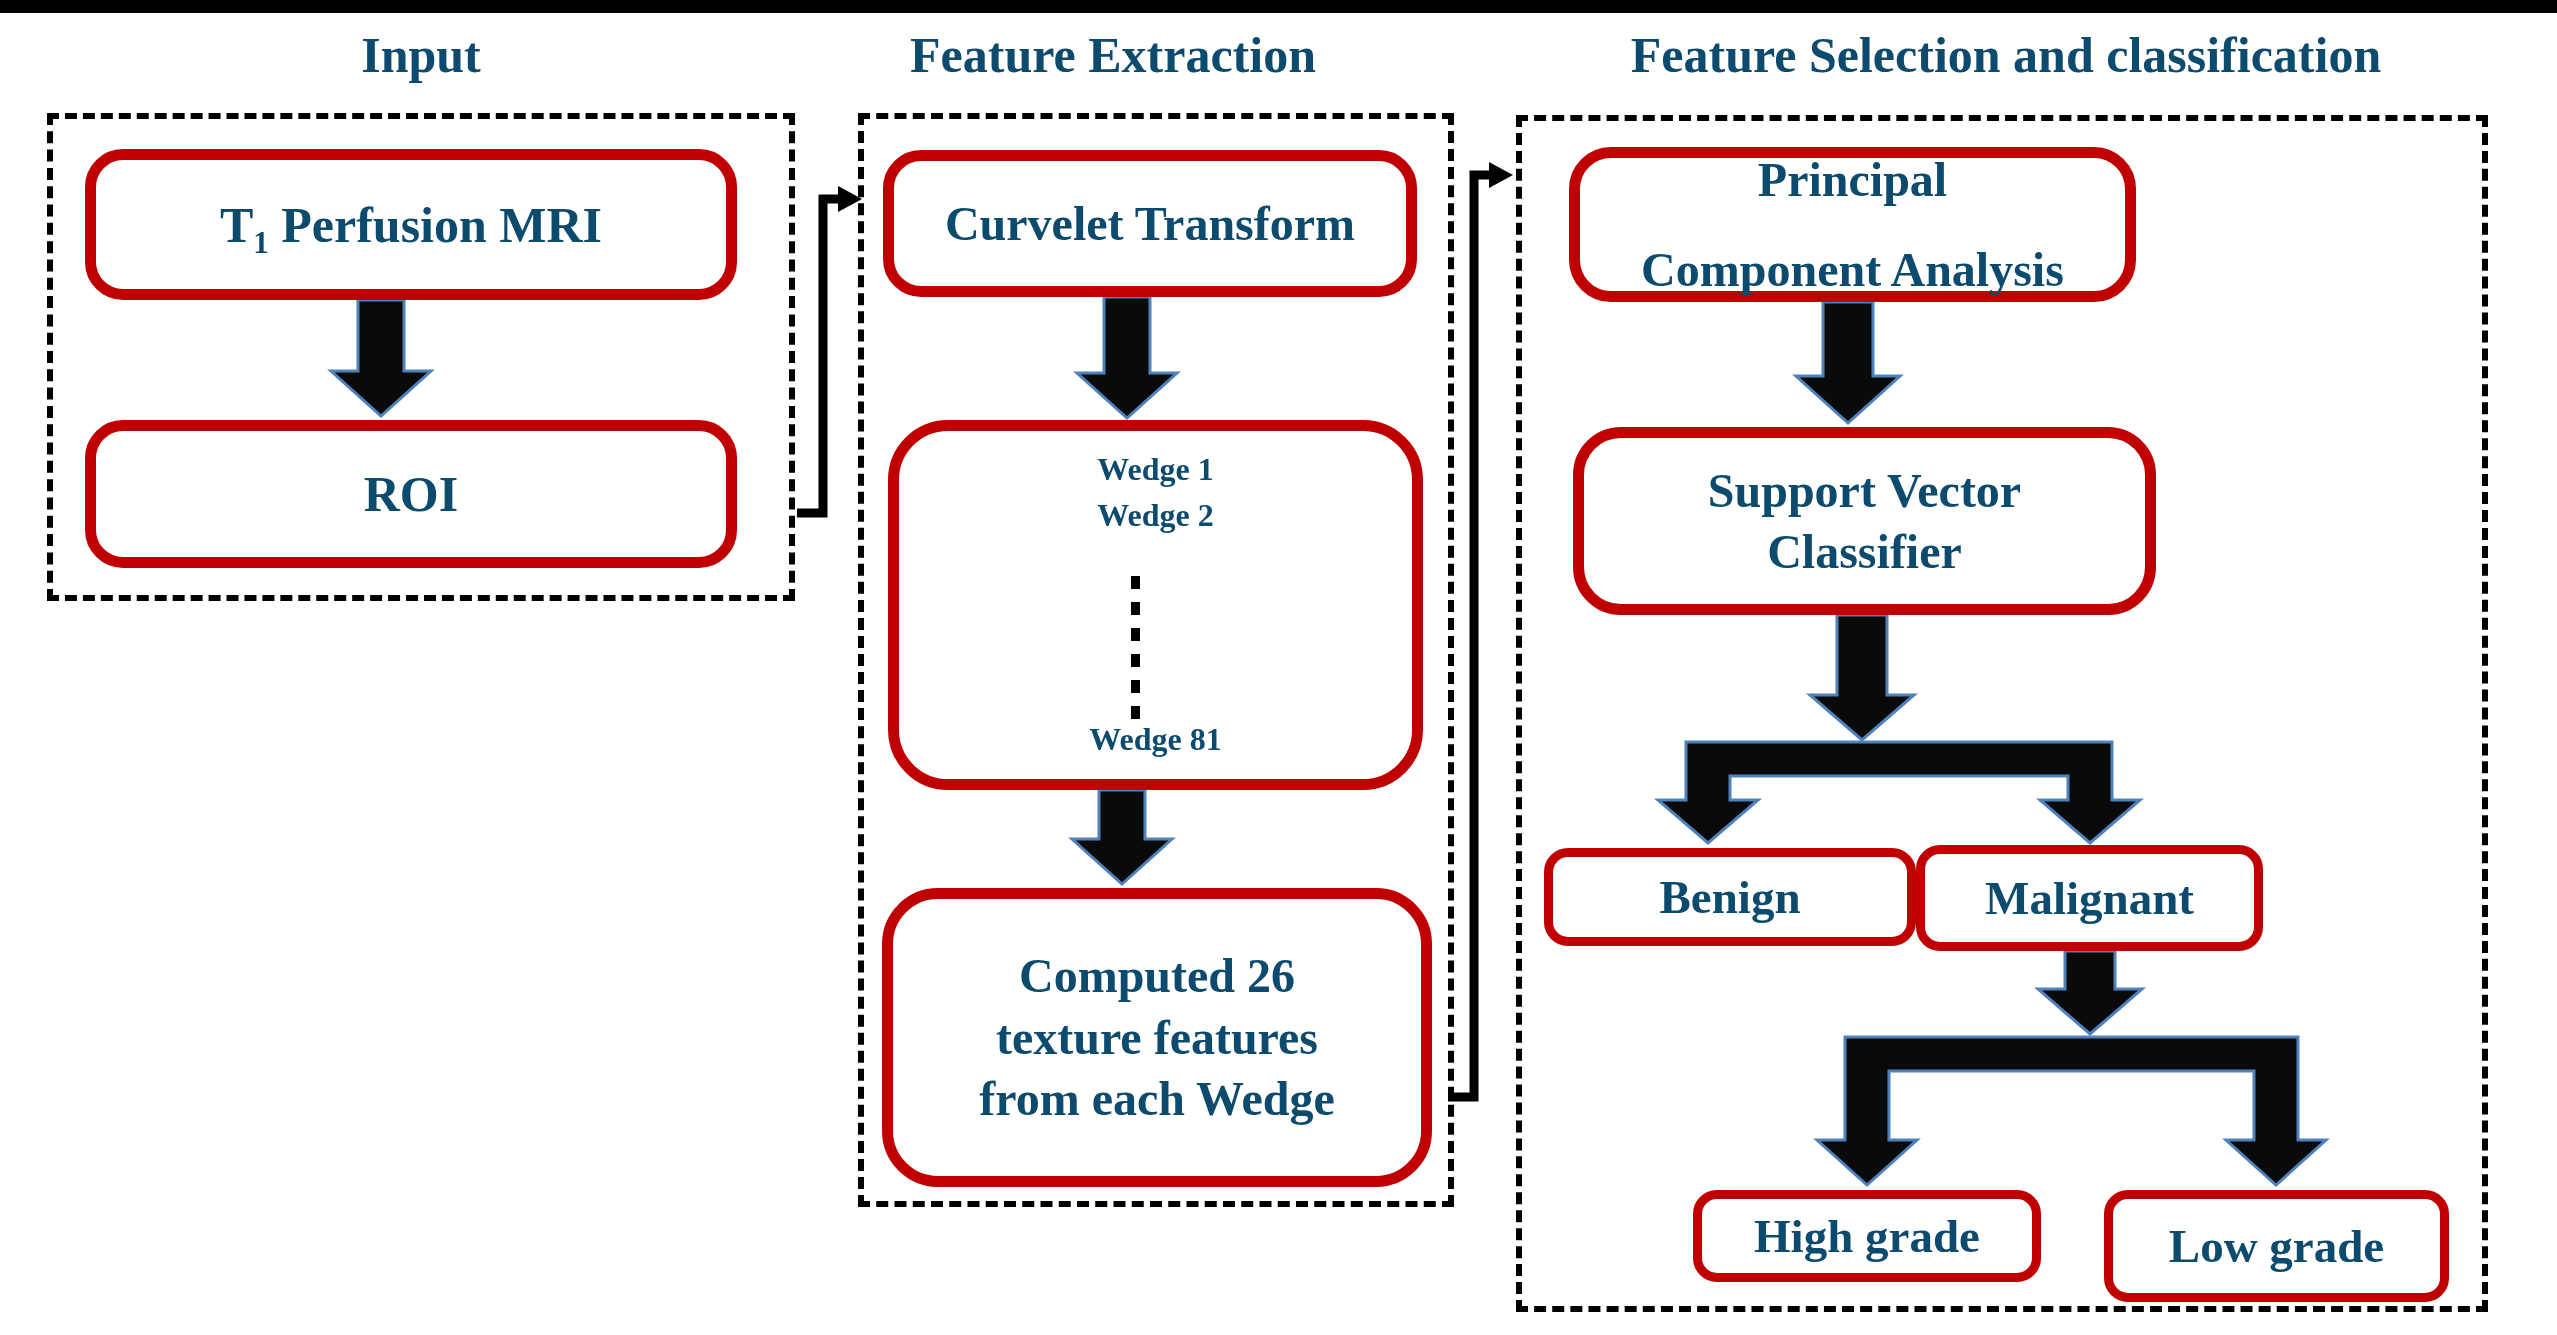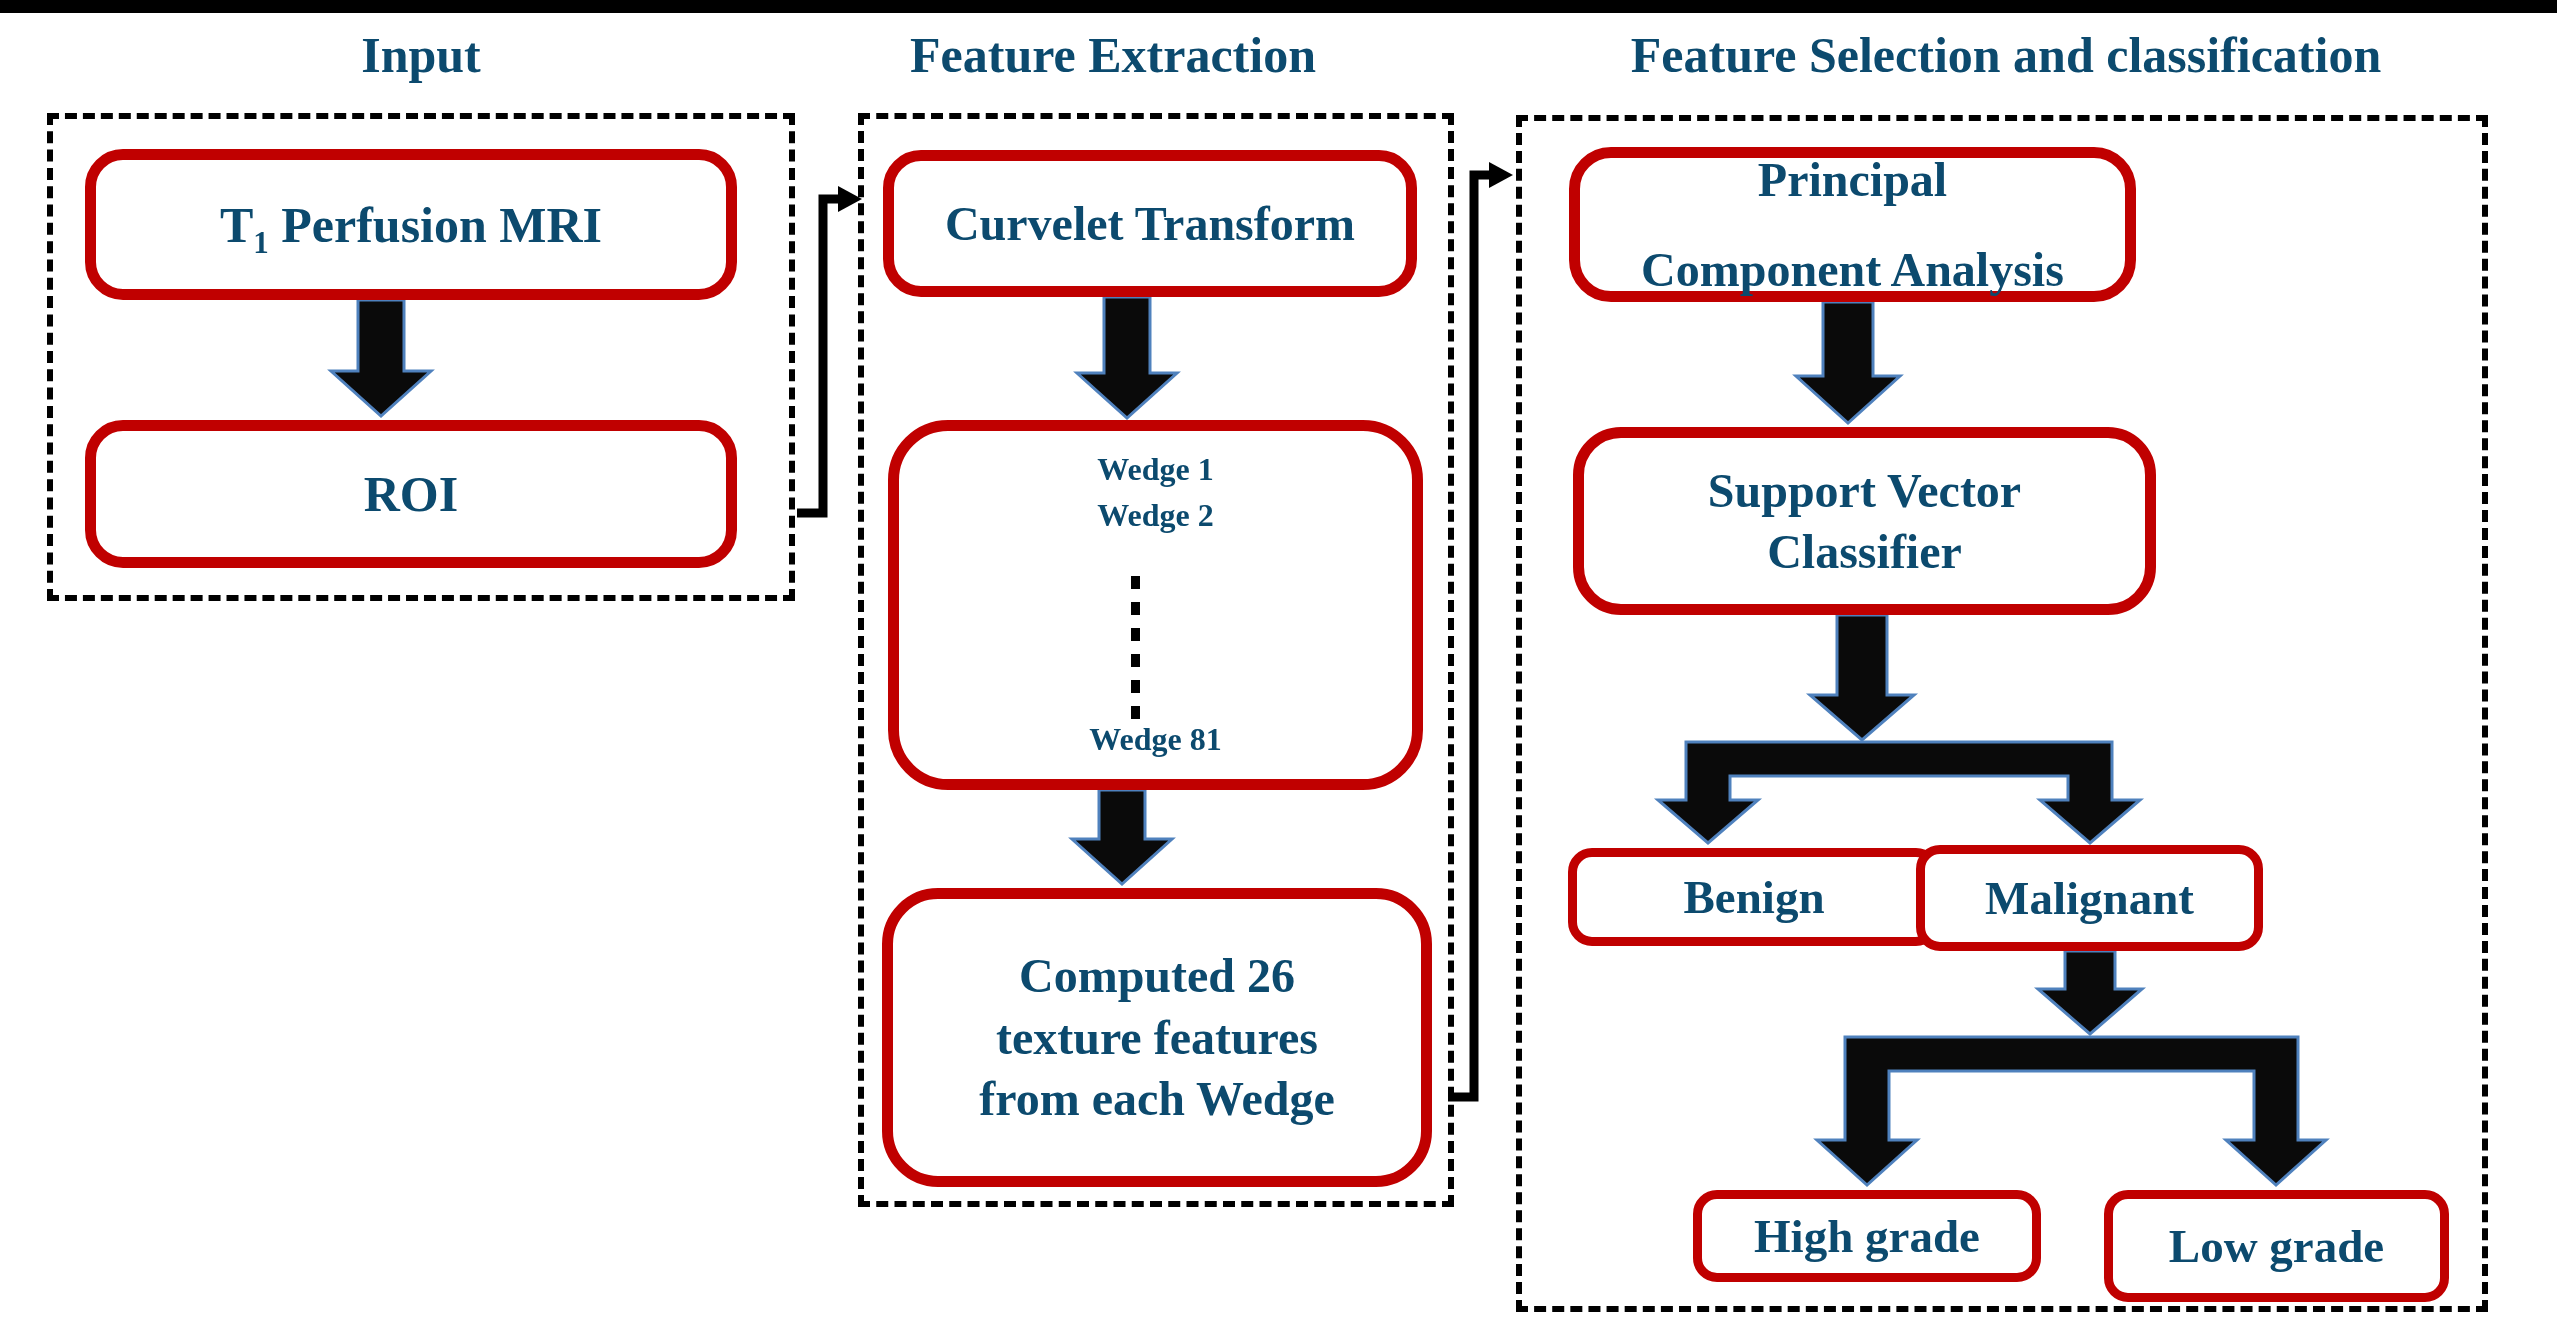--- a/index.html
+++ b/index.html
@@ -96,21 +96,21 @@
   <div class="rbox" style="left:1569px;top:147px;width:567px;height:155px;border-radius:42px;flex-direction:column;gap:28px;">
     <div>Principal</div>
     <div>Component Analysis</div>
   </div>
 
   <div class="rbox" style="left:1573px;top:427px;width:583px;height:188px;border-radius:48px;flex-direction:column;">
     <div>Support Vector</div>
     <div>Classifier</div>
   </div>
 
-  <div class="rbox small" style="left:1544px;top:848px;width:372px;height:98px;margin-left:24px;">
+  <div class="rbox small" style="left:1544px;top:848px;width:372px;height:98px;">
     <span>Benign</span>
   </div>
   <div class="rbox small" style="left:1916px;top:845px;width:347px;height:106px;">
     <span>Malignant</span>
   </div>
   <div class="rbox small" style="left:1693px;top:1190px;width:348px;height:92px;">
     <span>High grade</span>
   </div>
   <div class="rbox small" style="left:2104px;top:1190px;width:345px;height:112px;">
     <span>Low grade</span>

